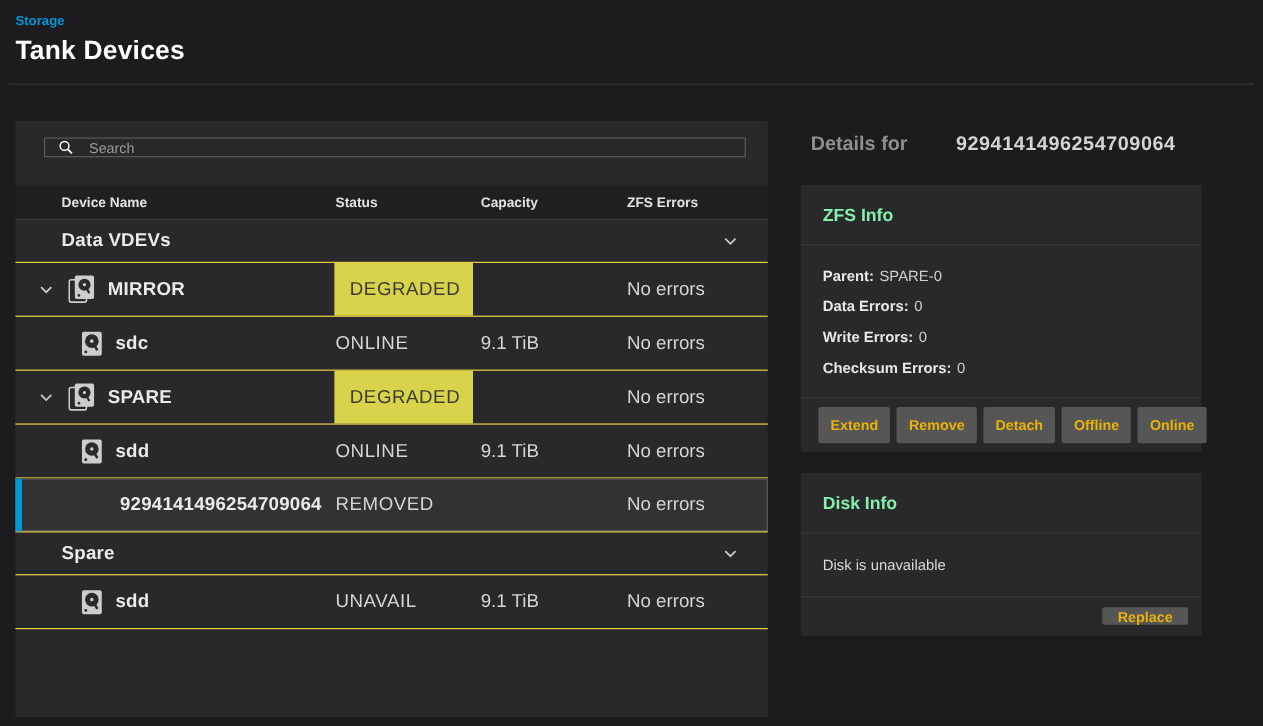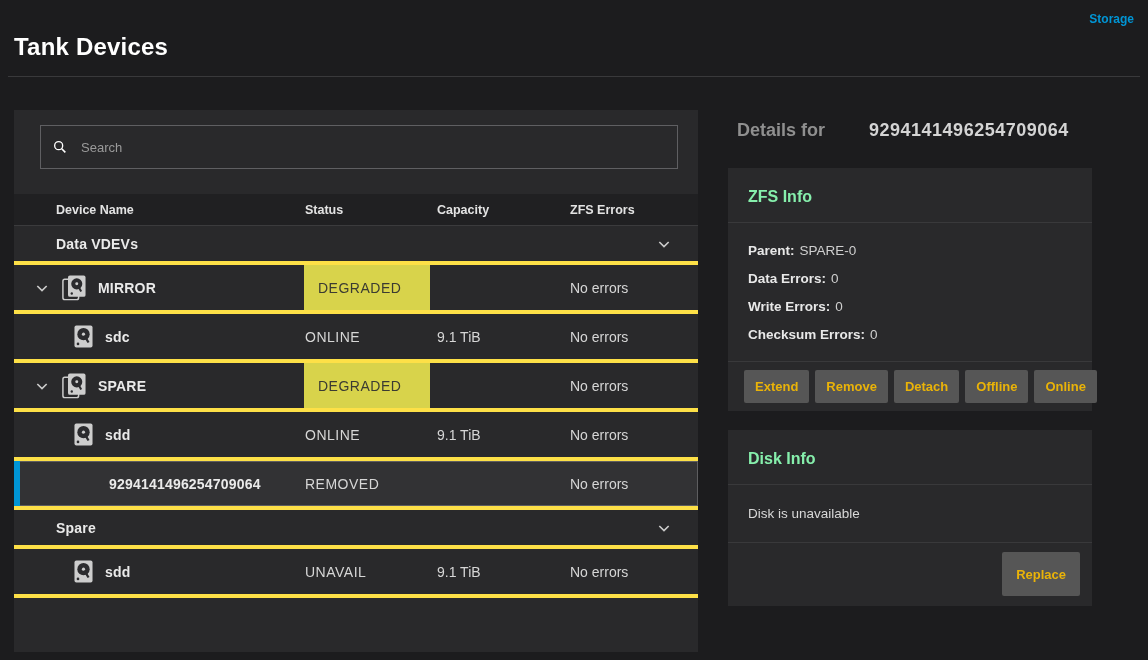--- a/index.html
+++ b/index.html
@@ -4,42 +4,42 @@
 <style>
   * { box-sizing: border-box; }
   html,body { margin:0; padding:0; }
   body {
     width:1148px; height:660px; overflow:hidden; position:relative;
     background:#1c1c1e; color:#d6d6d6;
     font-family:"Liberation Sans", sans-serif;
   }
   
   .page-header { padding:12px 14px 0 14px; }
-  .breadcrumb { color:var(--accent,#0095d5); font-size:12px; font-weight:bold; cursor:pointer;text-align:right; }
+  .breadcrumb { color:var(--accent,#0095d5); font-size:12px; font-weight:bold; cursor:pointer; }
   .page-title { color:#ffffff; font-size:24px; font-weight:bold; margin-top:7px; letter-spacing:.2px; }
   .header-divider { border:none; border-top:1px solid #39393b; margin:15px 8px 0 8px; }
 
   
   .content { display:flex; gap:30px; margin:33px 0 0 14px; align-items:flex-start; }
 
   
   .left-panel { width:684px; height:542px; background:#29292b; }
   .search-wrap { padding:15px 20px 25px 26px; }
-  .search-box { height:44px; border:1px solid #5f5f62; display:flex; align-items:center; padding:0 11px; gap:11px; }
+  .search-box { height:18px; border:1px solid #5f5f62; display:flex; align-items:center; padding:0 11px; gap:11px; }
   .search-box input { flex:1; background:transparent; border:none; outline:none; color:#dddddd; font-size:13px; font-family:inherit; }
   .search-box input::placeholder { color:#9a9a9a; }
 
   .thead, .trow { display:grid; grid-template-columns:290px 126px 140px 1fr; align-items:stretch; }
   .thead { height:32px; background:#202022; border-bottom:1px solid #3b3b3d;
            font-weight:bold; font-size:12.5px; color:#e3e3e3; align-items:center; }
   .thead .h1 { padding-left:42px; }
   .thead .h2 { padding-left:1px; }
   .thead .h3 { padding-left:7px; }
 
-  .trow { position:relative; border-bottom:4px solid #fde047; font-size:14px; height:49px;text-align:right; }
+  .trow { position:relative; border-bottom:1px solid #fde047; font-size:17px; height:49px;text-align:right; }
   .trow.kind-group { height:39px; }
   .name-cell { display:flex; align-items:center; overflow:hidden; }
   .kind-group .name-cell { padding-left:42px; font-weight:bold; color:#e6e6e6; }
   .kind-vdev .name-cell { padding-left:20px; }
   .kind-disk .name-cell { padding-left:60px; }
   .kind-bare .name-cell { padding-left:95px; }
   .rname { font-weight:bold; color:#eaeaea; letter-spacing:.2px; }
   .chev { width:16px; height:16px; margin-right:12px; display:inline-flex; cursor:pointer; flex:none; }
   .dicon { margin-right:12px; display:inline-flex; flex:none; }
 
@@ -63,21 +63,21 @@
                 border-bottom:1px solid #39393b; }
   .zfs-fields { padding:14px 20px 12px 20px; border-bottom:1px solid #39393b; }
   .field { font-size:13.5px; line-height:28px; color:#cfcfcf; }
   .field b { color:#e8e8e8; margin-right:5px; }
   .zfs-actions { padding:8px 12px 8px 16px; display:flex; gap:6px; }
   .btn { background:#565656; color:#eab308; border:none; border-radius:2px; cursor:pointer;
          font-family:inherit; font-weight:bold; font-size:13px; height:33px; padding:0 11px; }
   .disk-card { margin-top:19px; }
   .disk-msg { padding:21px 20px; font-size:13.5px; color:#d8d8d8; border-bottom:1px solid #39393b; }
   .disk-footer { display:flex; justify-content:flex-end; padding:9px 12px 10px 12px; }
-  .disk-footer .btn { padding:0 14px; height:44px; }
+  .disk-footer .btn { padding:0 14px; height:16px; }
 </style>
 </head>
 <body style="--accent: #0095d5; --degraded: #d8d34b;">
 
 <div class="page-header">
   <div class="breadcrumb">Storage</div>
   <div class="page-title">Tank Devices</div>
 </div>
 <hr class="header-divider">
 

